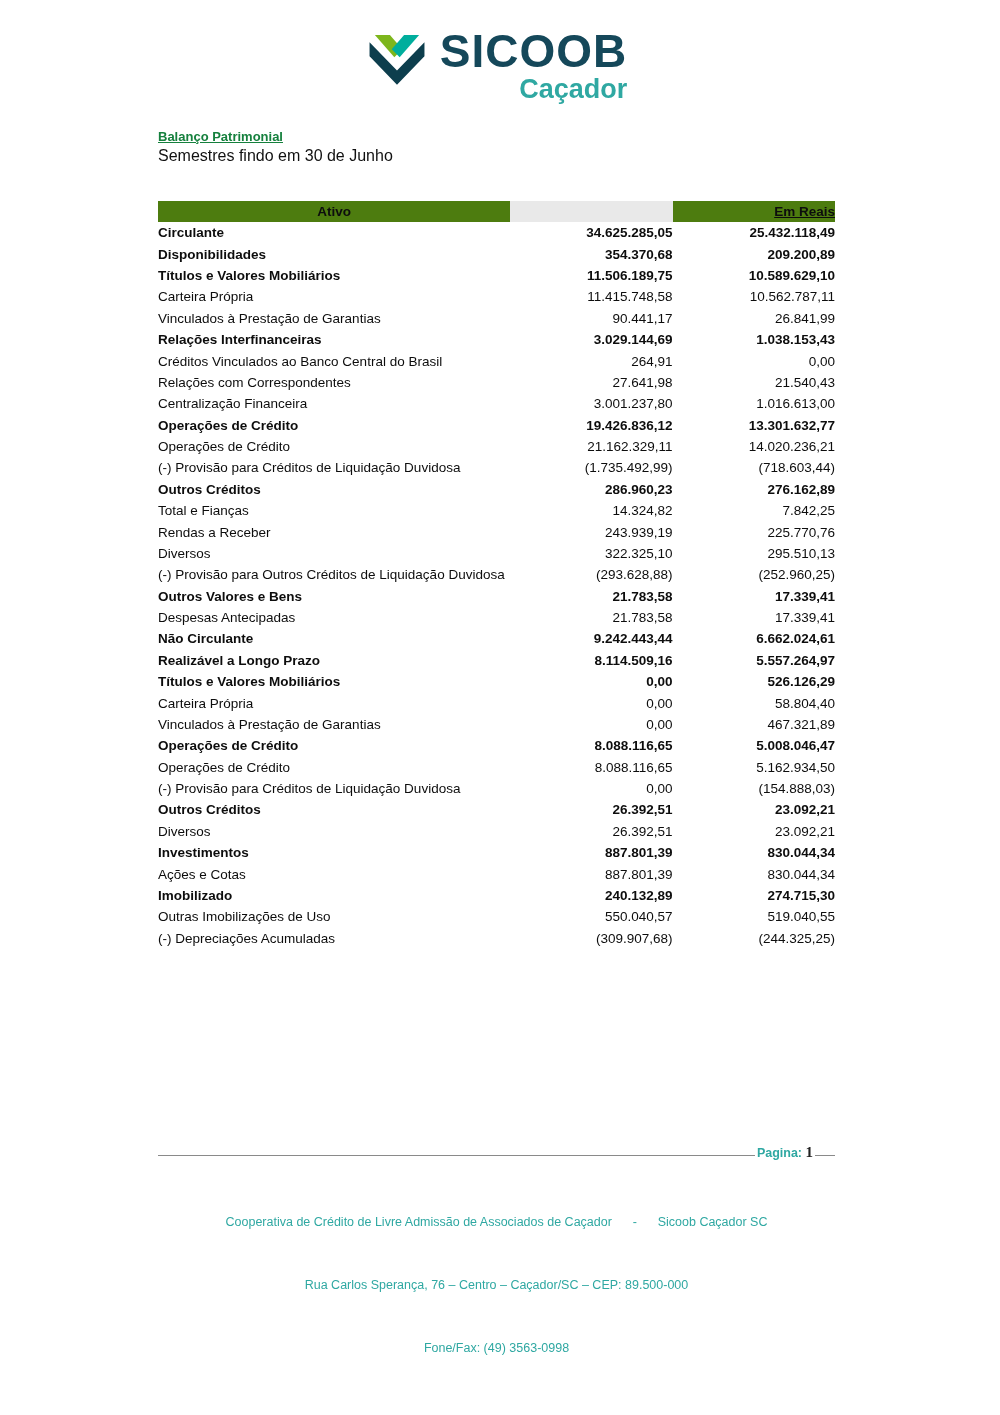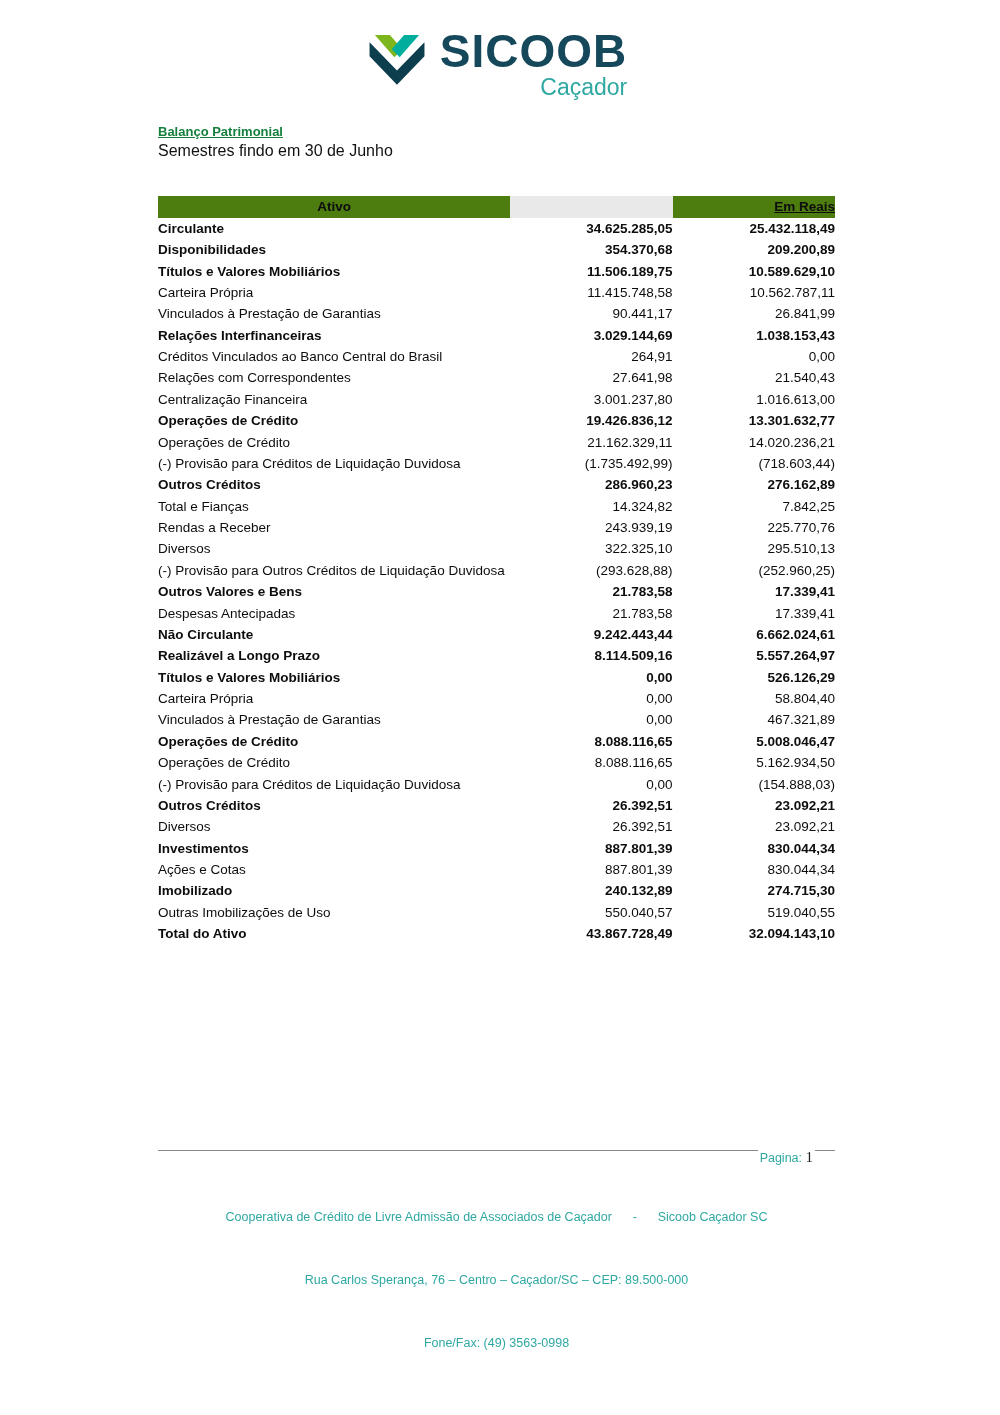--- a/index.html
+++ b/index.html
@@ -8,21 +8,21 @@
   .page {
     width:860px; height:1415px; margin:0 auto; background:#fff;
     position:relative; padding:28px 95px 0 88px; overflow:hidden;
   }
 
   
   .logo-block { display:flex; justify-content:center; align-items:flex-start; gap:12px; }
   .logo-icon { width:62px; height:54px; margin-top:4px; }
   .logo-text { display:flex; flex-direction:column; align-items:flex-end; }
   .brand { font-size:46px; font-weight:bold; letter-spacing:1px; color:#15485a; line-height:1.0; }
-  .brand-sub { font-size:23px; font-weight:normal; color:#2fa8a2; line-height:1.1; margin-top:1px; }
+  .brand-sub { font-size:27px; font-weight:bold; color:#2fa8a2; line-height:1.1; margin-top:1px; }
 
   
   .doc-title { margin-top:24px; }
   .doc-title h1 { font-size:13px; font-weight:bold; color:#15803d;text-decoration:underline; }
   .doc-subtitle { font-size:16px; color:#111; margin-top:3px; }
 
   
   table { width:100%; border-collapse:collapse; margin-top:36px; }
   col.c-desc { width:52%; } col.c-v1 { width:24%; } col.c-v2 { width:24%; }
   th, td { font-size:13.5px; padding:3.2px 0; color:#0d0d0d; }
@@ -33,21 +33,21 @@
   th.col-desc { text-align:left; }
   th.col-val { text-align:right; }
   tbody td.lbl { text-align:left; }
   tbody td.val { text-align:right; }
   tr.bold td { font-weight:bold; }
 
   
   .page-rule { display:flex; align-items:flex-end; margin-top:192px; }
   .rule-line { flex:1; border-bottom:1px solid #8a8a8a; height:1px; }
   .rule-end { width:20px; border-bottom:1px solid #8a8a8a; height:1px; }
-  .page-label { font-size:12.5px; padding:0 2px; white-space:nowrap; line-height:1; position:relative; top:14px; }
+  .page-label { font-size:12.5px; padding:0 2px; white-space:nowrap; line-height:1; position:relative; top:4px;font-weight:bold; }
   .pagina { color:#2fa8a2; }
   .page-num { font-family:"Liberation Serif", serif; font-size:15px; color:#222; }
 
   
   .footer { margin-top:14px; text-align:center; color:#2fa8a2; font-size:12.5px; line-height:21px; white-space:pre-wrap; }
 </style>
 </head>
 <body>
 
 <div class="page">
@@ -241,24 +241,24 @@
         <tr class="bold">
           <td class="lbl">Imobilizado</td>
           <td class="val">240.132,89</td>
           <td class="val">274.715,30</td>
         </tr>
         <tr>
           <td class="lbl">Outras Imobilizações de Uso</td>
           <td class="val">550.040,57</td>
           <td class="val">519.040,55</td>
         </tr>
-        <tr class="bold">
-          <td class="lbl">Total do Ativo</td>
-          <td class="val">43.867.728,49</td>
-          <td class="val">32.094.143,10</td>
+        <tr>
+          <td class="lbl">(-) Depreciações Acumuladas</td>
+          <td class="val">(309.907,68)</td>
+          <td class="val">(244.325,25)</td>
         </tr>
       </tbody>
   </table>
 
   <div class="page-rule">
     <span class="rule-line"></span>
     <span class="page-label"><span class="pagina">Pagina: </span><span class="page-num">1</span></span>
     <span class="rule-end"></span>
   </div>
 

